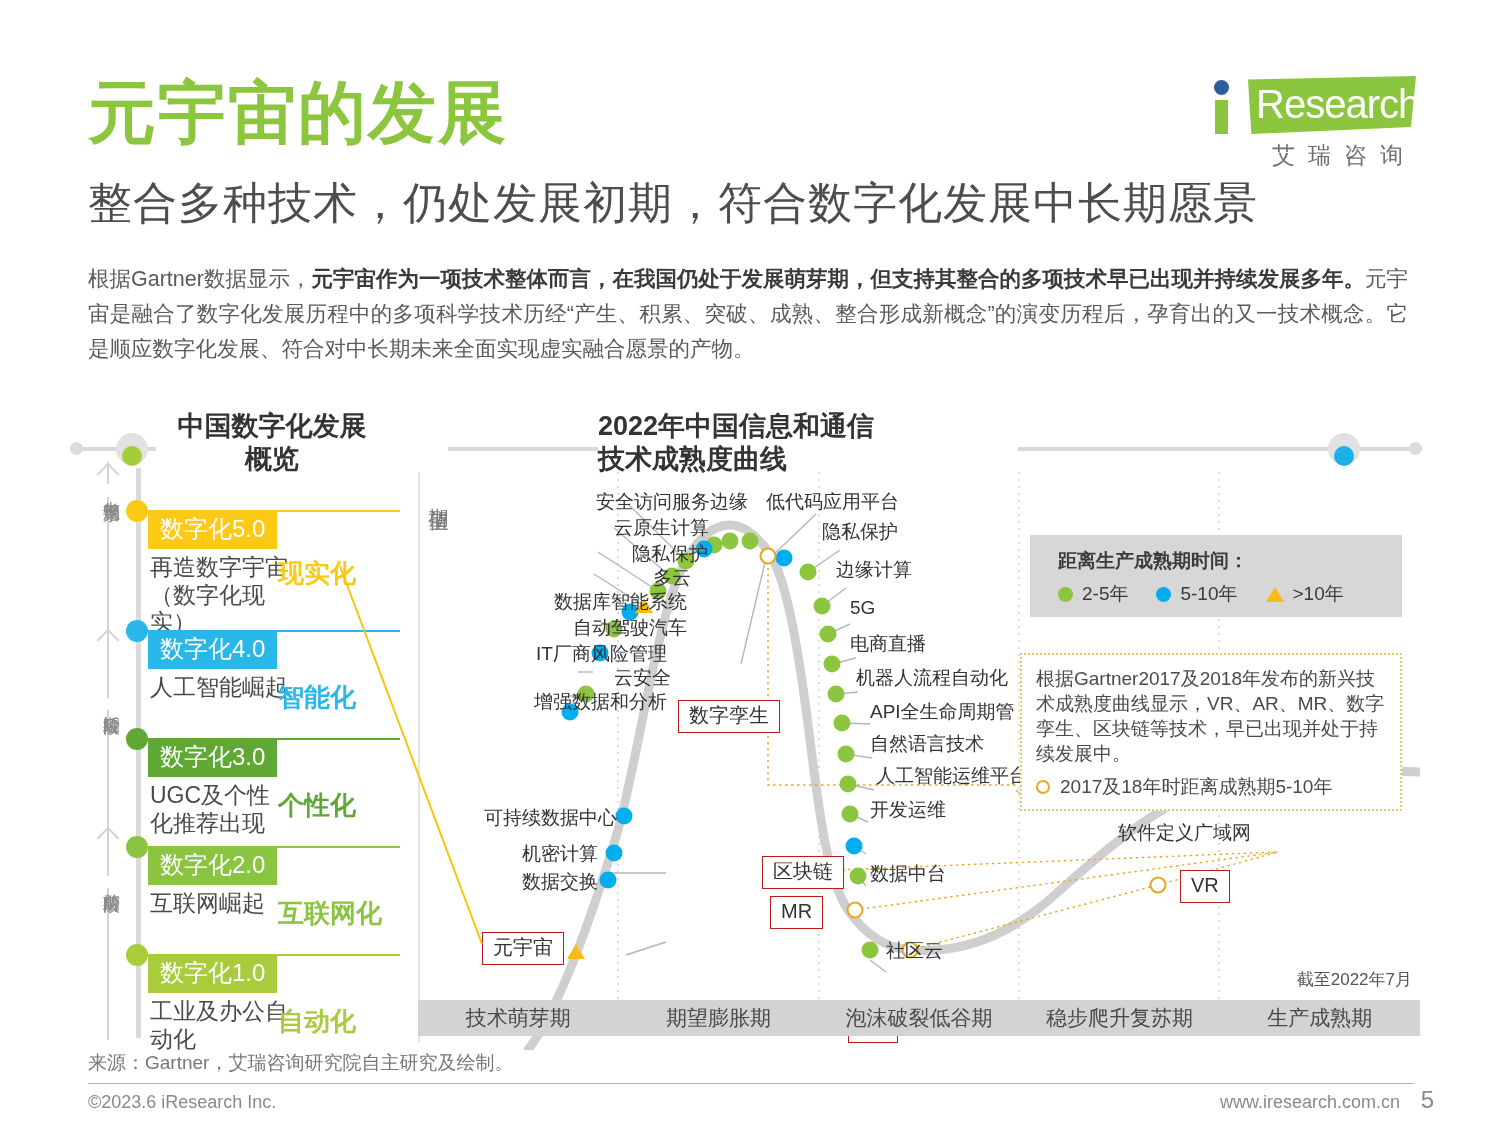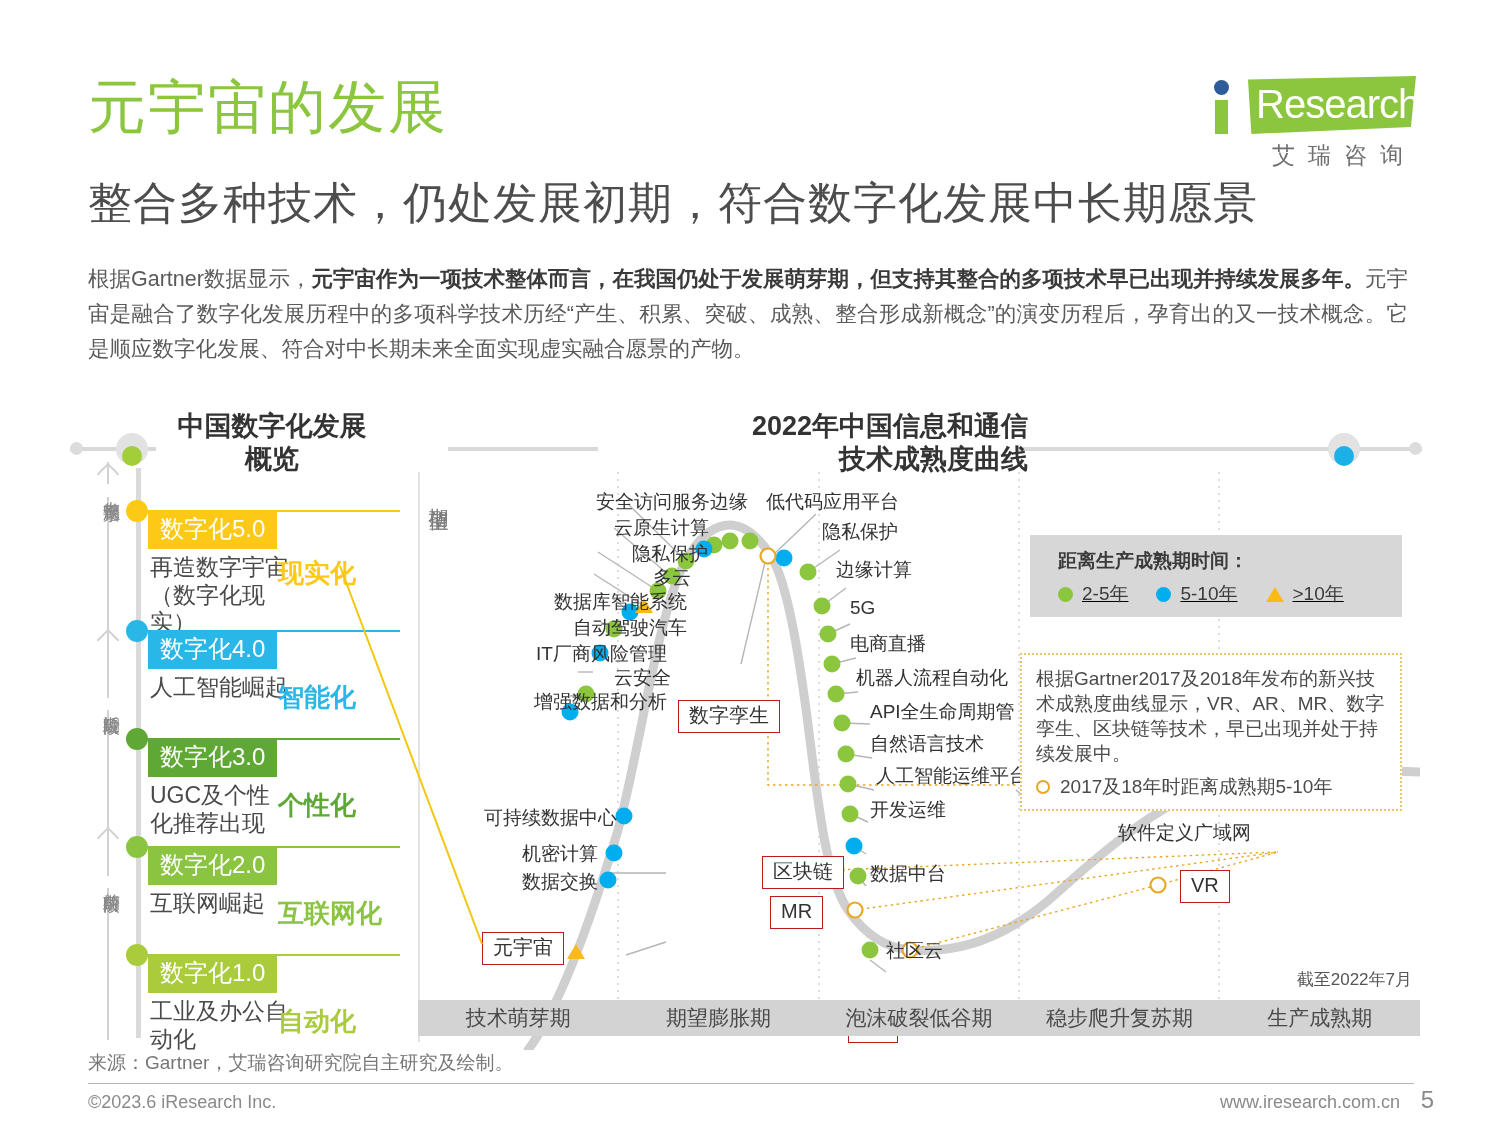--- a/index.html
+++ b/index.html
@@ -7,21 +7,21 @@
     width: 1500px; height: 1125px;
     background: #ffffff;
     font-family: "Liberation Sans", "DejaVu Sans", sans-serif;
     overflow: hidden;
   }
   #page { position: relative; width: 1500px; height: 1125px; }
 
   
   .title-main {
     position: absolute; left: 88px; top: 78px;
-    font-size: 58px; color: #8CC63F; font-weight: 400;
+    font-size: 68px; color: #8CC63F; font-weight: 700;
     letter-spacing: 2px; line-height: 1;
   }
   .title-sub {
     position: absolute; left: 88px; top: 178px;
     font-size: 44px; color: #4d4d4d; font-weight: 400;
     letter-spacing: 1px; line-height: 1.15;
   }
   .body-para {
     position: absolute; left: 88px; top: 262px; width: 1320px;
     font-size: 21.5px; color: #5a5a5a; line-height: 1.62;
@@ -127,21 +127,21 @@
   }
   .stage .kw {
     position: absolute; left: 152px; width: 128px;
     font-size: 26px; font-weight: bold; line-height: 1.2;
   }
 
   
   .chart { position: absolute; left: 418px; top: 410px; width: 1002px; height: 640px; }
   .chart-title {
     position: absolute; left: 180px; top: 0px; width: 430px;
-    text-align: right; font-size: 27px; font-weight: bold;
+    text-align: left; font-size: 27px; font-weight: bold;
     color: #333; line-height: 1.22;
   }
   .ylab {
     position: absolute; left: 8px; top: 82px; width: 26px;
     font-size: 20px; color: #7c7c7c; line-height: 1.3;
     writing-mode: vertical-rl; text-orientation: upright; letter-spacing: 2px;
   }
   .chart-left-border {
     position: absolute; left: 0px; top: 62px; width: 2px; height: 570px;
     background: #e3e3e3;
@@ -178,21 +178,20 @@
     position: absolute; left: 612px; top: 125px; width: 372px; height: 82px;
     background: #d7d7d7;
   }
   .legend-title {
     position: absolute; left: 28px; top: 13px;
     font-size: 19px; font-weight: bold; color: #3b3b3b;
   }
   .legend-items {
     position: absolute; left: 28px; top: 46px; display: flex; gap: 28px;
     align-items: center;
-    text-decoration: underline;
   }
   .legend-items > div { display: flex; align-items: center; gap: 9px; font-size: 19px; color: #3b3b3b; }
   .lg-dot { width: 15px; height: 15px; border-radius: 50%; display: inline-block; }
   .lg-tri {
     width: 0; height: 0; border-left: 9px solid transparent;
     border-right: 9px solid transparent; border-bottom: 15px solid #FBBA16;
     display: inline-block;
   }
 
   .note {

